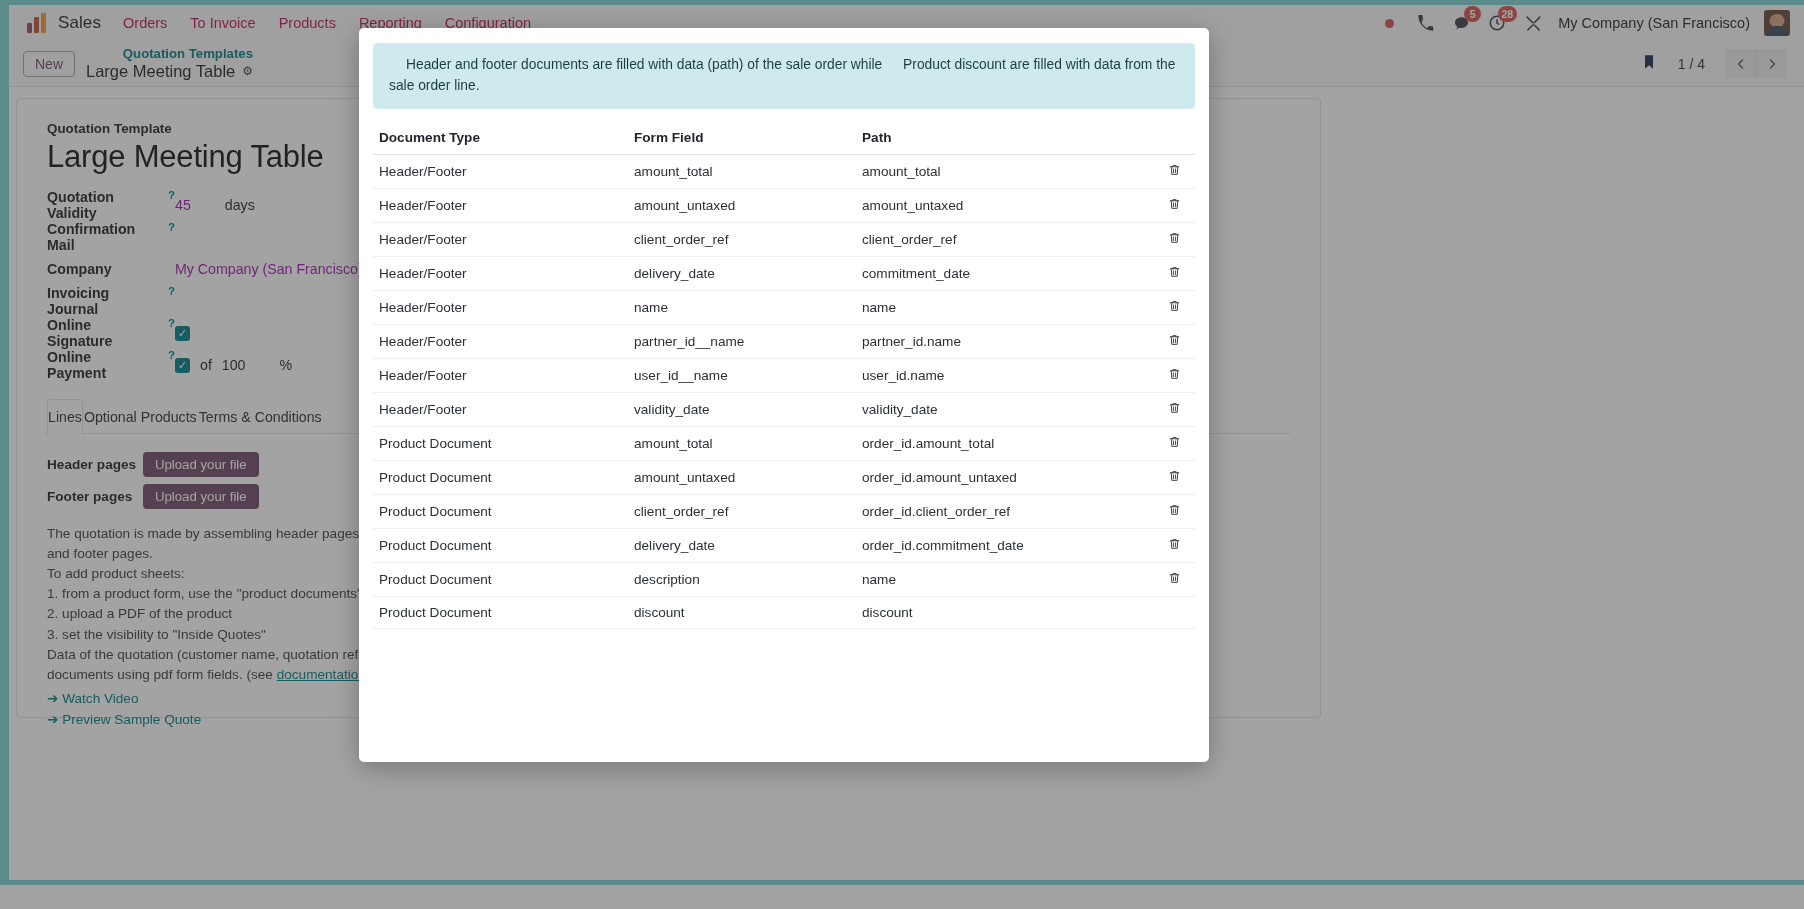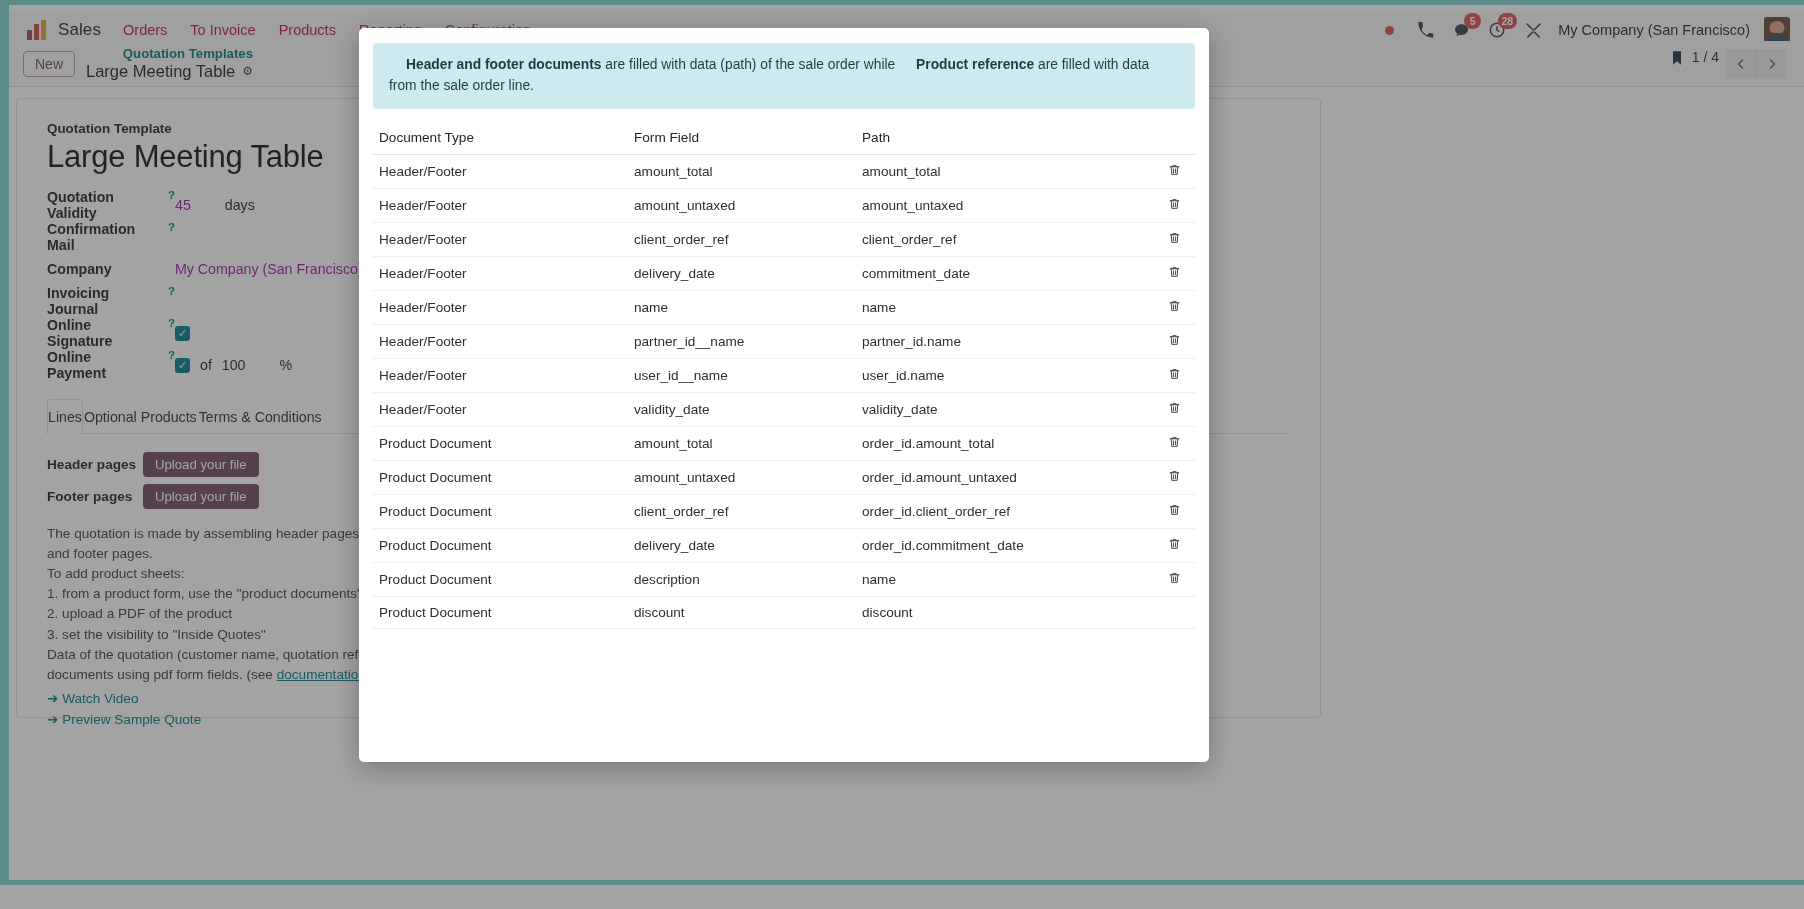--- a/index.html
+++ b/index.html
@@ -24,21 +24,21 @@
     position: absolute; left: 0; top: 0; width: 1804px; height: 5px;
     background: #7fd3d5;
   }
   .teal-bottom {
     position: absolute; left: 0; bottom: 24px; width: 1804px; height: 5px;
     background: #7fd3d5;
   }
 
   
   .navbar {
-    position: absolute; left: 9px; top: 12px; right: 0; height: 36px;
+    position: absolute; left: 9px; top: 5px; right: 0; height: 36px;
     background: #f9f9f9;
     display: flex; align-items: center;
     padding: 0 14px 0 18px;
     font-size: 14.5px;
   }
   .brand-logo {
     width: 22px; height: 20px; margin-right: 9px;
     display: flex; align-items: flex-end; gap: 2px;
   }
   .brand-logo i { display: block; width: 5px; background: #8f3a58; border-radius: 1px; }
@@ -81,21 +81,21 @@
   }
   .btn-new {
     border: 1px solid #b7a0ad; background: transparent; color: #714b67;
     font-size: 14px; padding: 4px 11px; border-radius: 4px; cursor: pointer;
     font-family: inherit;
   }
   .breadcrumb { margin-left: 11px; line-height: 1.18; }
   .bc-parent { font-size: 13.2px; color: #017e84; font-weight: 600; cursor: pointer; text-align: right; }
   .bc-current { font-size: 16.5px; color: #1f2329; display: flex; align-items: center; gap: 7px; }
   .gear-ico { font-size: 12px; color: #3b4049; cursor: pointer; }
-  .cp-right { margin-left: auto; display: flex; gap: 7px; }
+  .cp-right { margin-left: auto; display: flex; align-items: center; gap: 21px; }
   .ribbon-ico { color: #1f3251; cursor: pointer; }
   .pager-count { font-size: 14px; color: #2b3138; }
   .pager-btns { display: flex; }
   .pg-btn {
     width: 30px; height: 29px; border: none; background: #ededed;
     display: flex; align-items: center; justify-content: center;
     color: #4b5159; cursor: pointer;
   }
   .pg-btn + .pg-btn { border-left: 1px solid #dedede; }
 
@@ -153,25 +153,25 @@
   .modal-title { font-size: 16px; color: #1f2329; }
   .modal-x {
     margin-left: auto; width: 26px; height: 26px; border: none; background: transparent;
     font-size: 21px; line-height: 1; color: #3b4049; cursor: pointer; font-family: inherit;
   }
   .modal-body { flex: 1 1 auto; padding: 15px 14px 0; overflow: hidden; position: relative; }
   .alert {
     background: #cfeaef; color: #1d3d42; border-radius: 4px;
     padding: 12px 16px; font-size: 13.8px; line-height: 1.52;
   }
-  .alert b { font-weight: 700; padding-left: 17px; }
+  .alert b { font-weight: 400; padding-left: 17px; }
 
   .tbl { width: 100%; border-collapse: collapse; margin-top: 13px; table-layout: fixed; }
   .tbl th {
-    text-align: left; font-size: 13.6px; font-weight: 400; color: #1f2329;
+    text-align: left; font-size: 13.6px; font-weight: 700; color: #1f2329;
     padding: 8px 6px 9px; border-bottom: 1px solid #e3e3e3;
   }
   .tbl td {
     font-size: 13.6px; color: #2b3138; padding: 8px 6px;
     border-bottom: 1px solid #eeeeee; white-space: nowrap;
   }
   .col-doc { width: 255px; }
   .col-field { width: 228px; }
   .col-path { width: auto; }
   .col-del { width: 42px; text-align: center; }
@@ -367,21 +367,21 @@
 
     <div class="teal-bottom"></div>
   </div>
 
   <div class="backdrop"></div>
 
   <div class="modal">
 
     <div class="modal-body">
       <div class="alert">
-        <b>Header and footer documents</b><span> are filled with data (path) of the sale order while </span><b>Product reference</b><span> are filled with data from the sale order line.</span>
+        <b>Header and footer documents</b><span> are filled with data (path) of the sale order while </span><b>Product discount</b><span> are filled with data from the sale order line.</span>
       </div>
 
       <div class="table-clip">
         <table class="tbl">
           <thead>
             <tr>
               <th class="col-doc">Document Type</th>
               <th class="col-field">Form Field</th>
               <th class="col-path">Path</th>
               <th class="col-del"></th>

